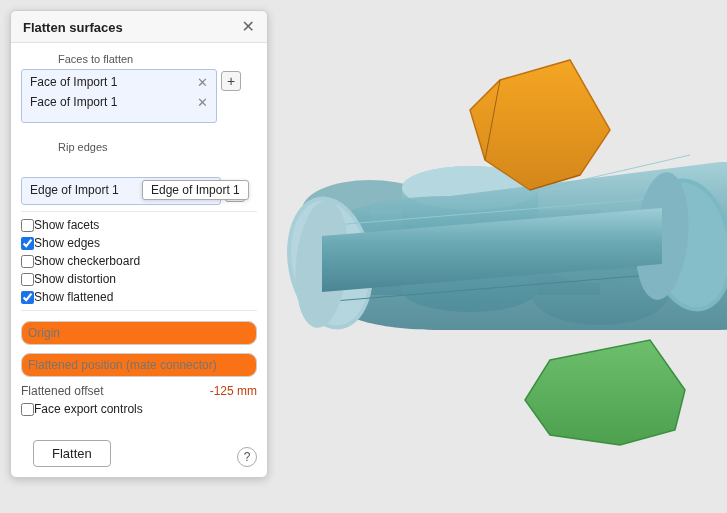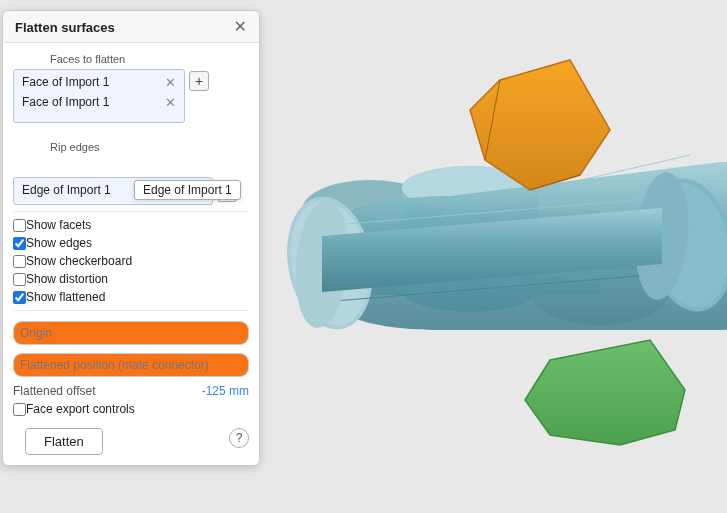--- a/index.html
+++ b/index.html
@@ -19,21 +19,21 @@
       top: 0; left: 0;
       width: 727px;
       height: 513px;
       background: #e8e8e8;
     }
 
     
     .panel {
       position: absolute;
       top: 10px;
-      left: 2px;
+      left: 10px;
       width: 258px;
       background: #fff;
       border: 1px solid #ccc;
       border-radius: 6px;
       box-shadow: 0 2px 8px rgba(0,0,0,0.18);
       z-index: 10;
     }
 
     .panel-header {
       display: flex;
@@ -76,21 +76,21 @@
     .list-box-container {
       position: relative;
       display: flex;
       align-items: flex-start;
     }
 
     .list-box {
       border: 1px solid #b0c4de;
       background: #f0f4ff;
       border-radius: 3px;
-      width: 172px;
+      width: 196px;
       min-height: 54px;
       padding: 2px 2px;
       text-align: center;
     }
 
     .list-item {
       display: flex;
       justify-content: space-between;
       align-items: center;
       padding: 3px 6px;
@@ -201,30 +201,30 @@
       align-items: flex-start;
       margin: 3px 0;
       font-size: 12px;
     }
 
     .info-label {
       color: #555;
     }
 
     .info-value {
-      color: #3b82f6;
+      color: #c2410c;
       font-weight: 500;
     }
 
     
     .bottom-row {
       display: flex;
       justify-content: space-between;
-      align-items: flex-start;
-      margin-top: 12px;
+      align-items: flex-end;
+      margin-top: 24px;
       padding-left: 12px;
     }
 
     .flatten-btn {
       background: #fff;
       border: 1px solid #aaa;
       border-radius: 4px;
       padding: 5px 18px;
       font-size: 13px;
       color: #222;

